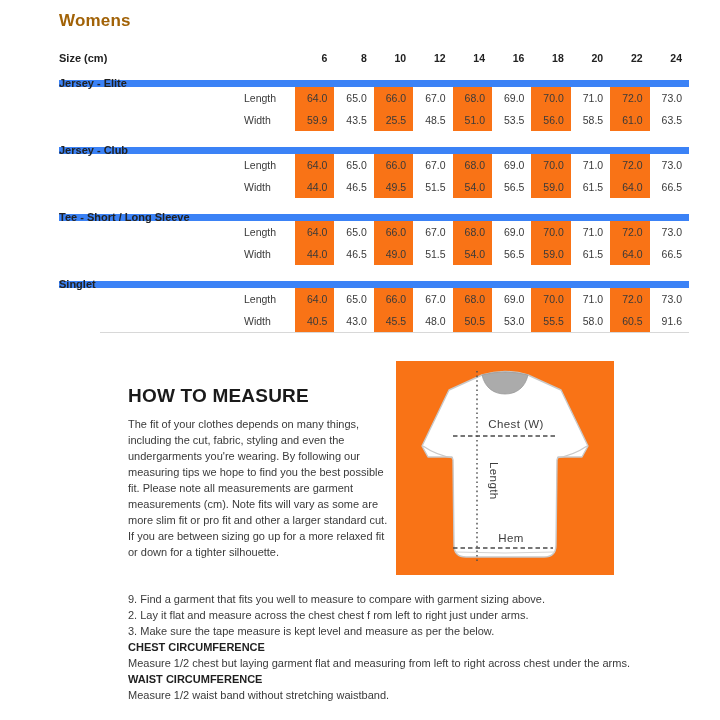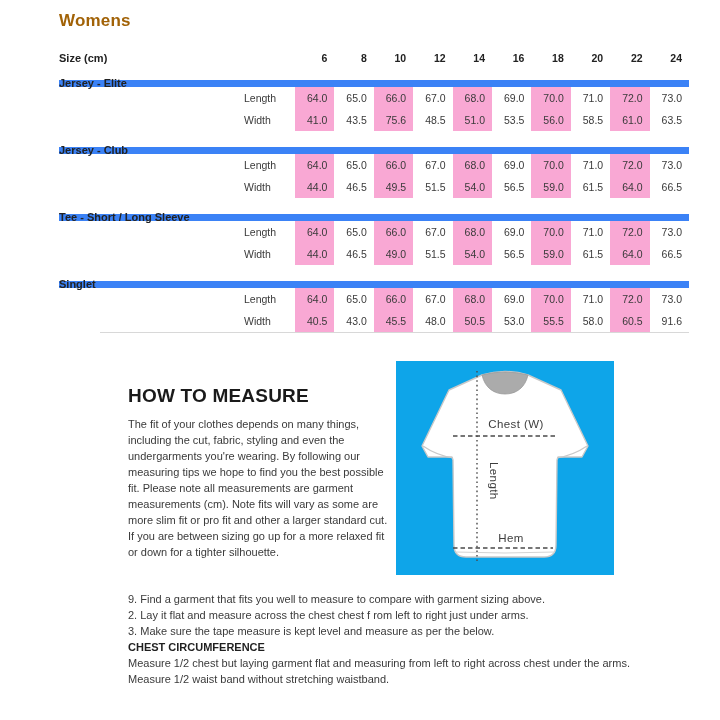--- a/index.html
+++ b/index.html
@@ -16,31 +16,31 @@
   .grid { display:grid; grid-template-columns:185px 51px repeat(10, 1fr); }
   .cell { overflow:hidden; white-space:nowrap; }
   .num  { text-align:right; padding-right:7px; font-size:10.5px; color:#3a3a3a; }
   .header-row { height:16px; align-items:end; }
   .header-row .num { font-weight:bold; color:#222; }
   .unit-label { font-size:11px; font-weight:bold; color:#222; }
   .section-row { padding-top:9px; border-bottom:7px solid #3b82f6; height:23px; }
   .section-label { font-size:11px; font-weight:bold; color:#222; }
   .data-row { height:22px; line-height:22px; }
   .measure-cell { font-size:10.5px; color:#3a3a3a; }
-  .stripe { background:#f9a8d4; }
+  .stripe { background:#f97316; }
   .table-bottom-line { height:0; border-top:1px solid #d8d8d8;
                        margin-left:41px; width:589px; }
 
   
   .measure-section { display:flex; align-items:center; margin:37px 0 0 128px; }
   .measure-text { width:268px; }
   .measure-heading { font-size:19px; font-weight:bold; color:#1a1a1a;
                      letter-spacing:.2px; margin-bottom:9px; }
   .measure-body { font-size:11px; line-height:16px; color:#3a3a3a; }
-  .measure-figure { width:218px; height:214px; background:#0ea5e9;
+  .measure-figure { width:218px; height:214px; background:#f97316;
                     margin-left:0px; margin-top:-9px; flex-shrink:0; }
   .measure-figure svg { display:block; width:218px; height:214px; }
 
   
   .instructions { margin:16px 0 0 128px; width:560px; }
   .instructions p { font-size:11px; line-height:16px; color:#3a3a3a; }
   .instructions p.bold { font-weight:bold; color:#1f1f1f; }
 </style>
 </head>
 <body>
@@ -77,23 +77,23 @@
           <div class="cell num stripe">68.0</div>
           <div class="cell num">69.0</div>
           <div class="cell num stripe">70.0</div>
           <div class="cell num">71.0</div>
           <div class="cell num stripe">72.0</div>
           <div class="cell num">73.0</div>
         </div>
         <div class="grid data-row">
           <div class="cell"></div>
           <div class="cell measure-cell">Width</div>
-          <div class="cell num stripe">41.0</div>
+          <div class="cell num stripe">59.9</div>
           <div class="cell num">43.5</div>
-          <div class="cell num stripe">75.6</div>
+          <div class="cell num stripe">25.5</div>
           <div class="cell num">48.5</div>
           <div class="cell num stripe">51.0</div>
           <div class="cell num">53.5</div>
           <div class="cell num stripe">56.0</div>
           <div class="cell num">58.5</div>
           <div class="cell num stripe">61.0</div>
           <div class="cell num">63.5</div>
         </div>
         <div class="section-row"><span class="section-label">Jersey - Club</span></div>
         <div class="grid data-row">
@@ -217,16 +217,17 @@
       </svg>
     </div>
   </div>
 
   <div class="instructions">
     <p>9. Find a garment that fits you well to measure to compare with garment sizing above.</p>
     <p>2. Lay it flat and measure across the chest chest f rom left to right just under arms.</p>
     <p>3. Make sure the tape measure is kept level and measure as per the below.</p>
     <p class="bold">CHEST CIRCUMFERENCE</p>
     <p>Measure 1/2 chest but laying garment flat and measuring from left to right across chest under the arms.</p>
+    <p class="bold">WAIST CIRCUMFERENCE</p>
     <p>Measure 1/2 waist band without stretching waistband.</p>
   </div>
 
 </div>
 
 </body></html>

